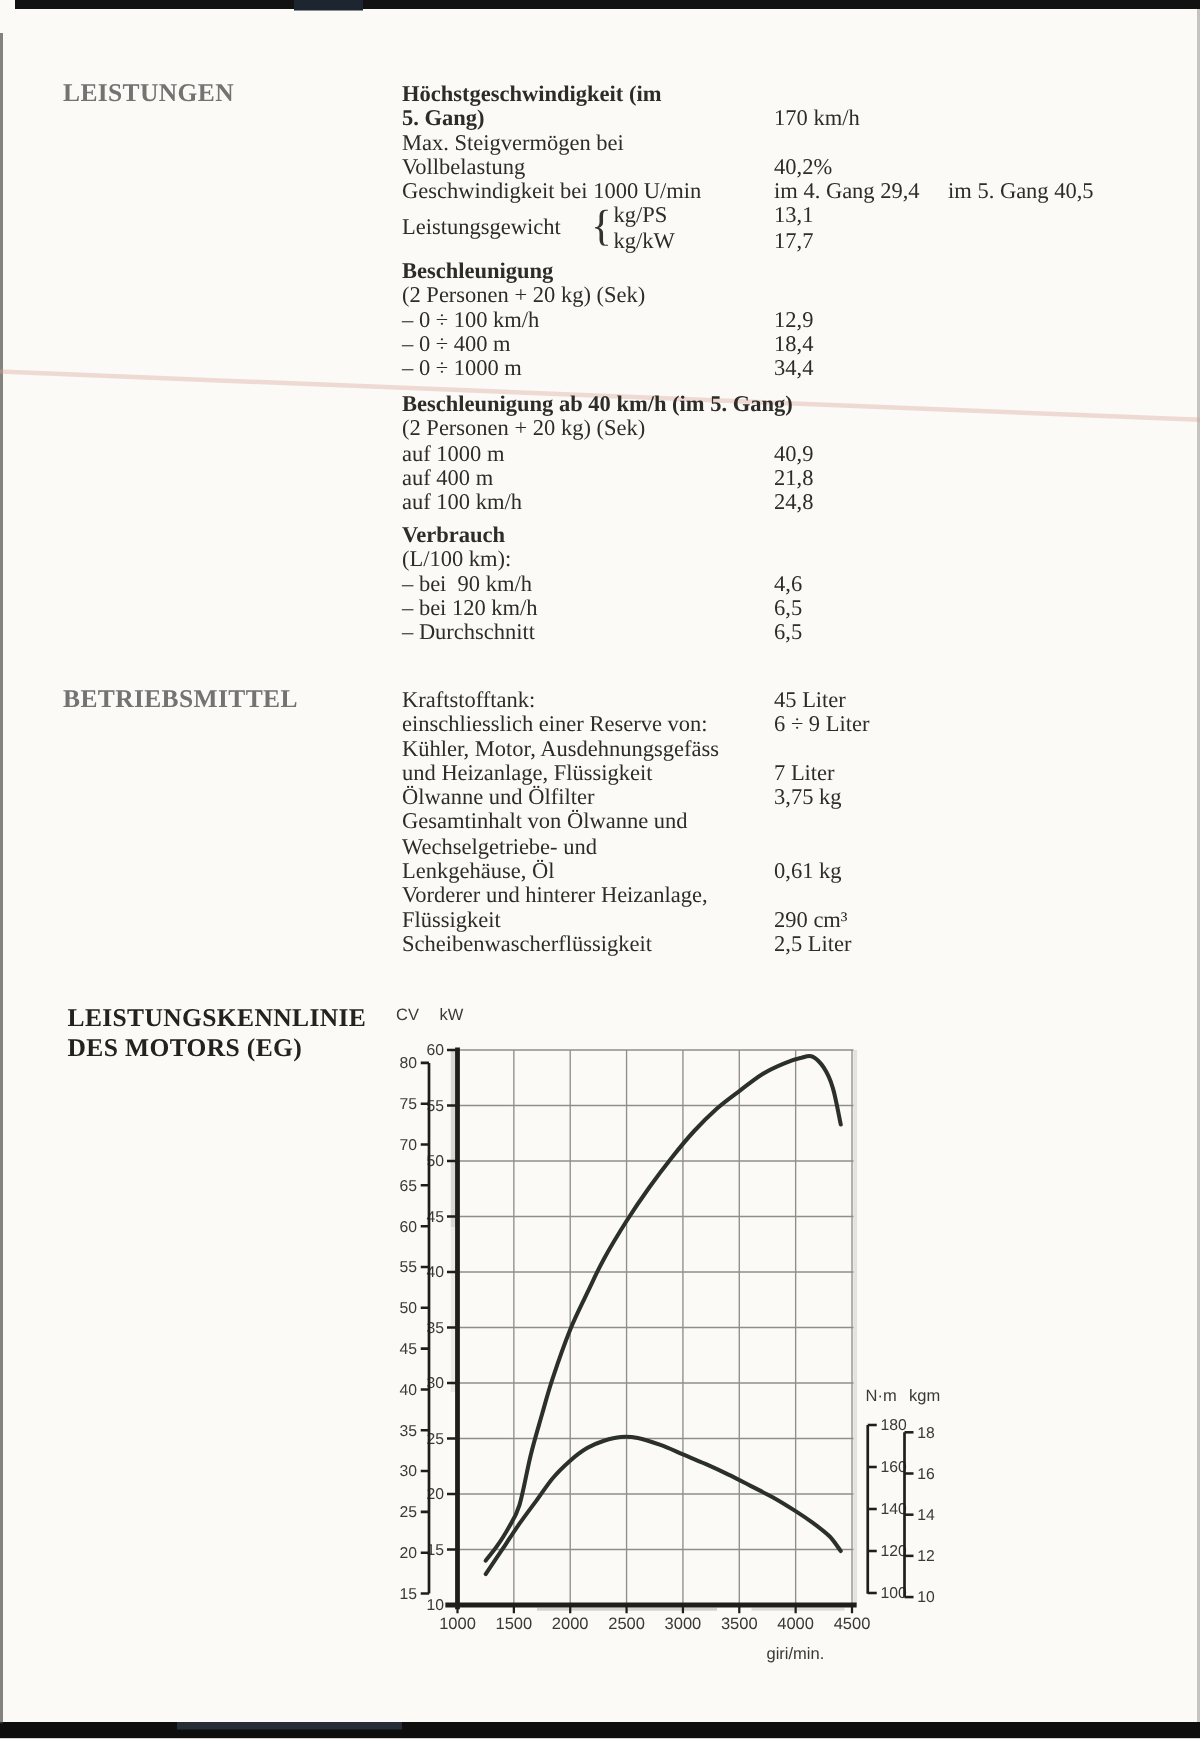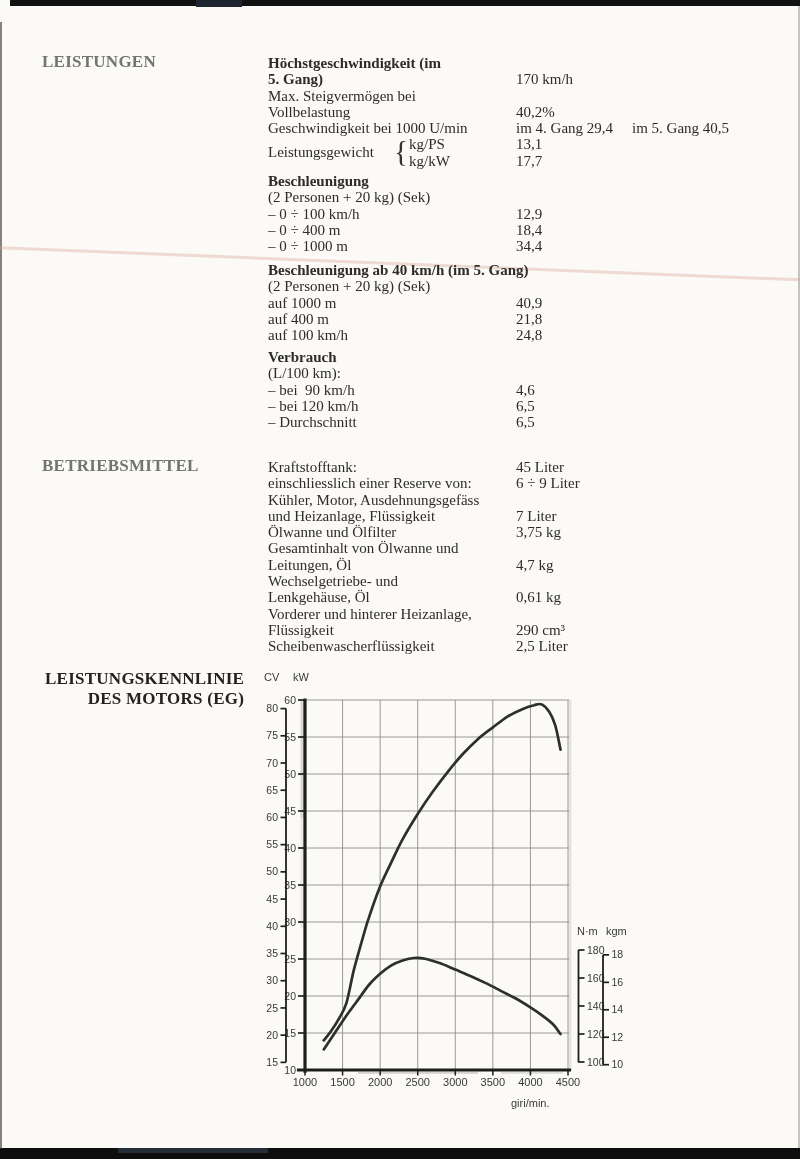--- a/index.html
+++ b/index.html
@@ -25,21 +25,21 @@
   .val{position:absolute;left:248px;}
   .val2{position:absolute;left:364px;}
   .bold{font-weight:bold;}
   .brace-glyph{position:absolute;left:126px;top:-2px;font-size:29px;line-height:35px;font-weight:400;color:#34332e;}
   .sub1{position:absolute;left:141px;top:0;}
   .sub2{position:absolute;left:141px;top:16.3px;}
   .bv1{position:absolute;left:248px;top:0;}
   .bv2{position:absolute;left:248px;top:16.3px;}
   
   .chart-heading{position:absolute;left:45px;top:669px;font-weight:bold;font-size:17px;letter-spacing:.25px;
-                 line-height:19.5px;color:#23221e;text-align:right;}
+                 line-height:19.5px;color:#23221e;}
   .chart-wrap{position:absolute;left:253px;top:665px;width:430px;height:465px;}
   .chart-label{position:absolute;font-family:"Liberation Sans",sans-serif;font-size:11px;color:#3a3a35;white-space:nowrap;}
   svg text{font-family:"Liberation Sans",sans-serif;fill:#3a3a35;}
 </style>
 </head>
 <body>
 
 <div class="page">
 
   <div class="edge-top"></div>
@@ -152,24 +152,20 @@
           <div class="row">
             <span class="lbl">und Heizanlage, Flüssigkeit</span>
             <span class="val">7 Liter</span>
           </div>
           <div class="row">
             <span class="lbl">Ölwanne und Ölfilter</span>
             <span class="val">3,75 kg</span>
           </div>
           <div class="row">
             <span class="lbl">Gesamtinhalt von Ölwanne und</span>
-          </div>
-          <div class="row">
-            <span class="lbl">Leitungen, Öl</span>
-            <span class="val">4,7 kg</span>
           </div>
           <div class="row">
             <span class="lbl">Wechselgetriebe- und</span>
           </div>
           <div class="row">
             <span class="lbl">Lenkgehäuse, Öl</span>
             <span class="val">0,61 kg</span>
           </div>
           <div class="row">
             <span class="lbl">Vorderer und hinterer Heizanlage,</span>

